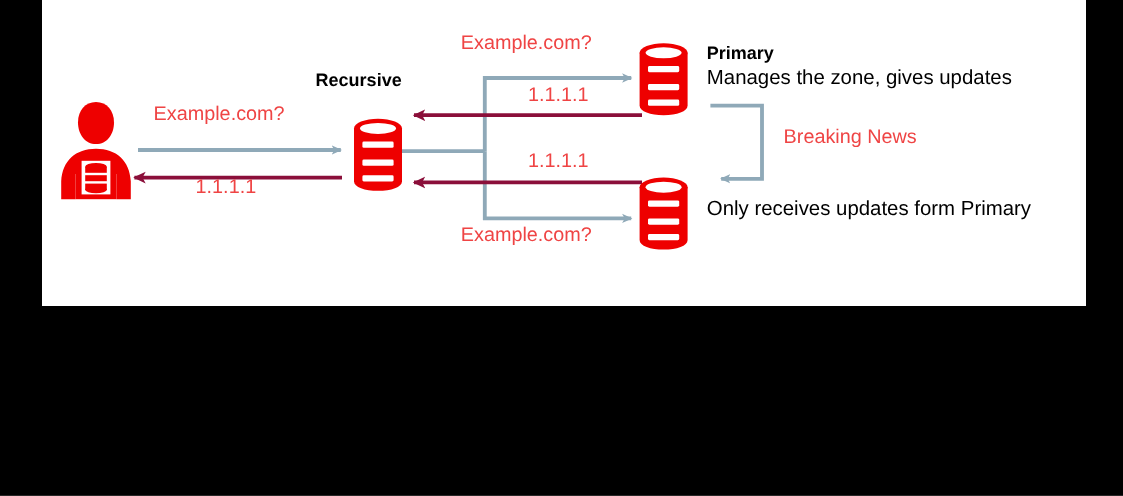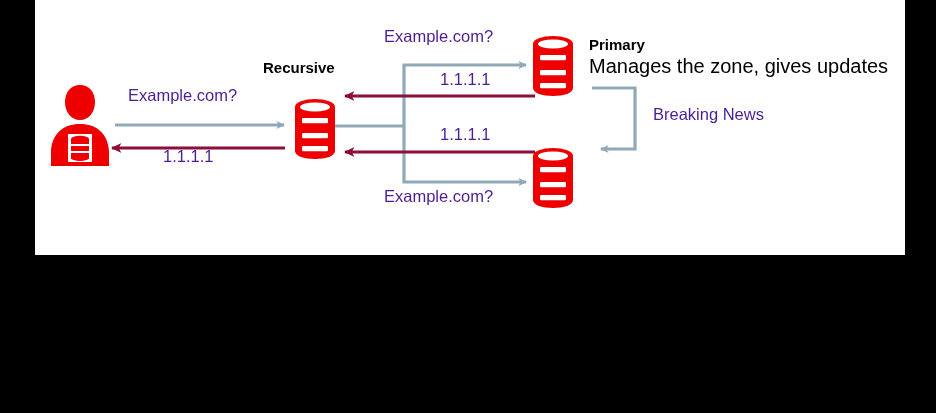--- a/index.html
+++ b/index.html
@@ -19,38 +19,38 @@
     left: 35px;
     top: 0px;
     width: 870px;
     height: 255px;
     background: #ffffff;
     overflow: hidden;
   }
   .abs { position: absolute; }
   .lbl {
     position: absolute;
-    color: #4c1d95;
+    color: #ef4444;
     font-family: "Liberation Sans", sans-serif;
     font-size: 16.5px;
     line-height: 1.05;
     white-space: nowrap;
   }
   .node-title {
     position: absolute;
     font-family: "Liberation Sans", sans-serif;
     font-size: 15px;
     font-weight: bold;
     color: #000000;
     white-space: nowrap;
   }
   .node-desc {
     position: absolute;
     font-family: "Liberation Sans", sans-serif;
-    font-size: 20px;
+    font-size: 17px;
     font-weight: normal;
     color: #000000;
     white-space: nowrap;
     text-align: center;
   }
   svg { display: block; }
   .svg-layer {
     position: absolute;
     left: 0; top: 0;
     width: 870px;
@@ -158,14 +158,15 @@
 
   <div class="lbl" style="left:405px; top:126px;">1.1.1.1</div>
 
   <div class="lbl" style="left:349px; top:188px;">Example.com?</div>
 
   <div class="lbl" style="left:608px; top:106px;margin-left:10px;">Breaking News</div>
 
   <div class="node-title" style="left:554px; top:36px;">Primary</div>
   <div class="node-desc" style="left:554px; top:55px;">Manages the zone, gives updates</div>
 
+  <div class="node-desc" style="left:554px; top:164px;">Only receives updates form Primary</div>
 
 </div>
 
 </body></html>

